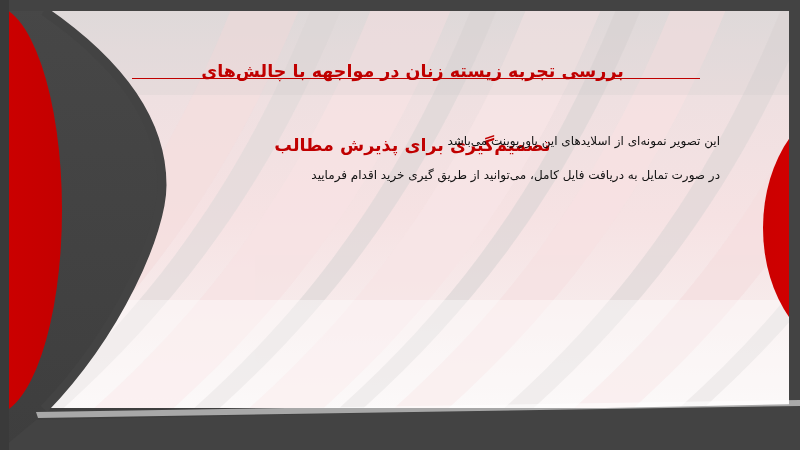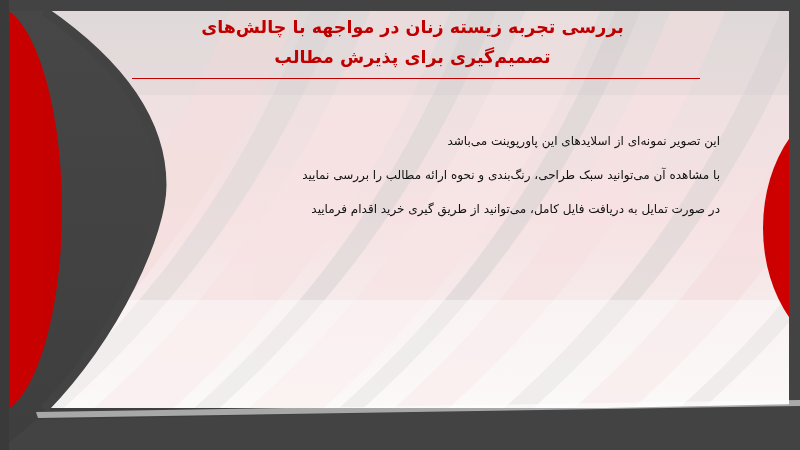--- a/index.html
+++ b/index.html
@@ -39,20 +39,21 @@
     z-index: 6;
   }
   .title-line {
     color: #C00000;
     font-size: 17.5px;
     font-weight: bold;
     line-height: 30px;
     letter-spacing: 0px;
     white-space: nowrap;
     text-align: center;
+    margin-top: 44px;
   }
   #title-rule {
     position: absolute;
     top: 78px;
     left: 132px;
     width: 568px;
     height: 0;
     border-top: 1.6px solid #C00000;
     z-index: 6;
   }
@@ -157,17 +158,16 @@
   </svg>
 
   <div id="title-block">
     <div class="title-line">بررسی تجربه زیسته زنان در مواجهه با چالش‌های</div>
     <div class="title-line">تصمیم‌گیری برای پذیرش مطالب</div>
   </div>
   <div id="title-rule"></div>
 
   <div id="body-block">
     <div class="body-line">این تصویر نمونه‌ای از اسلایدهای این پاورپوینت می‌باشد</div>
-    <div class="body-line">با مشاهده آن می‌توانید سبک طراحی، رنگ‌بندی و نحوه ارائه مطالب را بررسی نمایید</div>
     <div class="body-line">در صورت تمایل به دریافت فایل کامل، می‌توانید از طریق گیری خرید اقدام فرمایید</div>
   </div>
 
 </div>
 
 </body></html>

